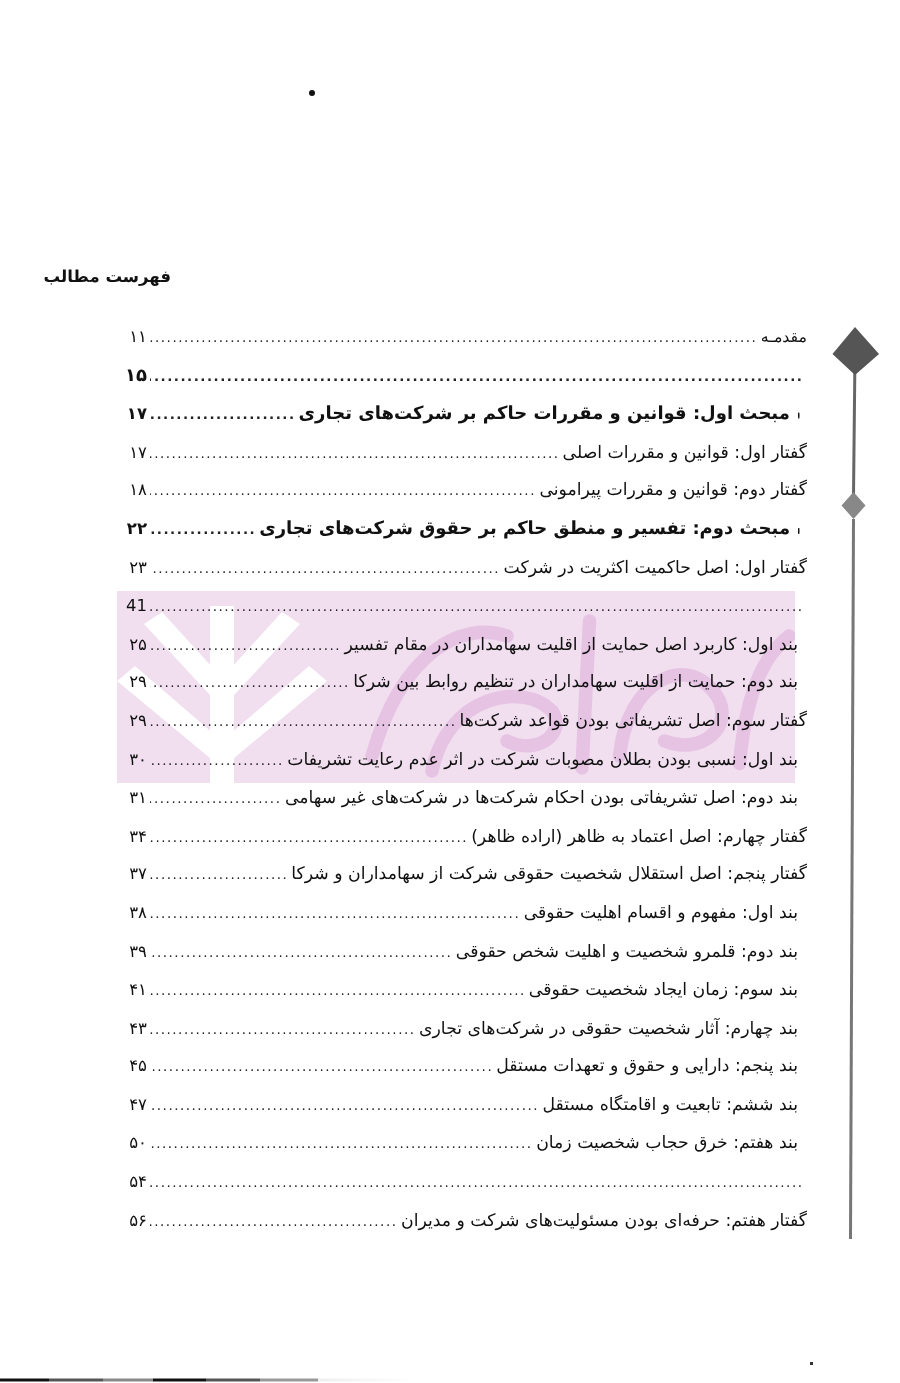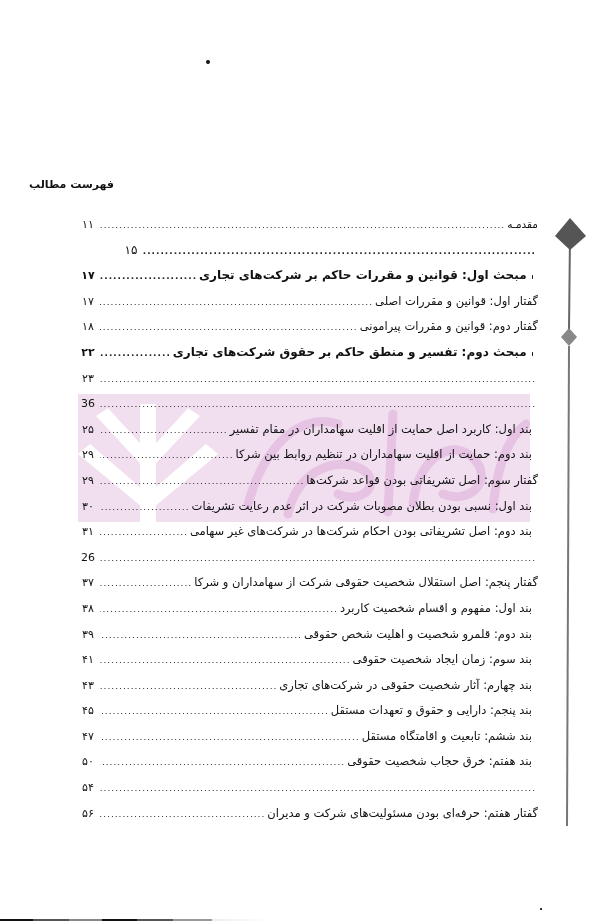--- a/index.html
+++ b/index.html
@@ -28,23 +28,23 @@
     .row {
       display: flex; flex-direction: row; align-items: baseline; height: 25.6px;
       font-size: 11.5px; line-height: 25.6px; white-space: nowrap;
     }
     .row .label { flex: 0 0 auto; }
     .row .dots {
       flex: 1 1 auto; overflow: hidden; margin: 0 2px; color: #222;
       letter-spacing: 1px; font-size: 9px;
     }
     .row .dots::before { content: "................................................................................................................................................................................................................"; }
-    .row .page { flex: 0 0 auto; min-width: 20px; text-align: center; font-size: 11px; }
+    .row .page { flex: 0 0 auto; min-width: 20px; text-align: right; font-size: 11px; }
     .row.chapter { font-size: 13.5px; font-weight: bold; }
-    .row.chapter .page { font-weight: normal; font-size: 12px; margin-left: 43px; }
+    .row.chapter .page { font-weight: bold; font-size: 12px; }
     .row.section { font-weight: bold; font-size: 12px; padding-right: 6px; }
     .row.section .page { font-weight: bold; }
     .row.intro { font-size: 10.5px; letter-spacing: 1px; }
     .row.subsection { padding-right: 0; }
     .row.clause { padding-right: 6px; }
     .bullet { display: inline-block; width: 4px; height: 4px; background: #111; border-radius: 50%; margin-left: 5px; vertical-align: middle; }
     .scan-bar {
       position: absolute; left: 0; top: 919px; width: 275px; height: 2px;
       background: linear-gradient(to right, #111 0%, #111 12%, #555 12%, #555 25%, #888 25%, #888 37%, #111 37%, #111 50%, #555 50%, #555 63%, #999 63%, #999 77%, #eee 77%, #fff 100%);
     }
@@ -109,26 +109,27 @@
     <span class="dots"></span>
     <span class="page">۱۸</span>
   </div>
   <div class="row section">
     <span class="bullet"></span>
     <span class="label">مبحث دوم: تفسیر و منطق حاکم بر حقوق شرکت‌های تجاری</span>
     <span class="dots"></span>
     <span class="page">۲۲</span>
   </div>
   <div class="row subsection">
+    <span class="label">گفتار اول: اصل حاکمیت اکثریت در شرکت</span>
     <span class="dots"></span>
     <span class="page">۲۳</span>
   </div>
   <div class="row subsection">
     <span class="dots"></span>
-    <span class="page">36</span>
+    <span class="page">41</span>
   </div>
   <div class="row clause">
     <span class="label">بند اول: کاربرد اصل حمایت از اقلیت سهامداران در مقام تفسیر</span>
     <span class="dots"></span>
     <span class="page">۲۵</span>
   </div>
   <div class="row clause">
     <span class="label">بند دوم: حمایت از اقلیت سهامداران در تنظیم روابط بین شرکا</span>
     <span class="dots"></span>
     <span class="page">۲۹</span>
@@ -142,30 +143,31 @@
     <span class="label">بند اول: نسبی بودن بطلان مصوبات شرکت در اثر عدم رعایت تشریفات</span>
     <span class="dots"></span>
     <span class="page">۳۰</span>
   </div>
   <div class="row clause">
     <span class="label">بند دوم: اصل تشریفاتی بودن احکام شرکت‌ها در شرکت‌های غیر سهامی</span>
     <span class="dots"></span>
     <span class="page">۳۱</span>
   </div>
   <div class="row subsection">
-    <span class="dots"></span>
-    <span class="page">26</span>
+    <span class="label">گفتار چهارم: اصل اعتماد به ظاهر (اراده ظاهر)</span>
+    <span class="dots"></span>
+    <span class="page">۳۴</span>
   </div>
   <div class="row subsection">
     <span class="label">گفتار پنجم: اصل استقلال شخصیت حقوقی شرکت از سهامداران و شرکا</span>
     <span class="dots"></span>
     <span class="page">۳۷</span>
   </div>
   <div class="row clause">
-    <span class="label">بند اول: مفهوم و اقسام شخصیت کاربرد</span>
+    <span class="label">بند اول: مفهوم و اقسام اهلیت حقوقی</span>
     <span class="dots"></span>
     <span class="page">۳۸</span>
   </div>
   <div class="row clause">
     <span class="label">بند دوم: قلمرو شخصیت و اهلیت شخص حقوقی</span>
     <span class="dots"></span>
     <span class="page">۳۹</span>
   </div>
   <div class="row clause">
     <span class="label">بند سوم: زمان ایجاد شخصیت حقوقی</span>
@@ -181,21 +183,21 @@
     <span class="label">بند پنجم: دارایی و حقوق و تعهدات مستقل</span>
     <span class="dots"></span>
     <span class="page">۴۵</span>
   </div>
   <div class="row clause">
     <span class="label">بند ششم: تابعیت و اقامتگاه مستقل</span>
     <span class="dots"></span>
     <span class="page">۴۷</span>
   </div>
   <div class="row clause">
-    <span class="label">بند هفتم: خرق حجاب شخصیت حقوقی</span>
+    <span class="label">بند هفتم: خرق حجاب شخصیت زمان</span>
     <span class="dots"></span>
     <span class="page">۵۰</span>
   </div>
   <div class="row subsection">
     <span class="dots"></span>
     <span class="page">۵۴</span>
   </div>
   <div class="row subsection">
     <span class="label">گفتار هفتم: حرفه‌ای بودن مسئولیت‌های شرکت و مدیران</span>
     <span class="dots"></span>

